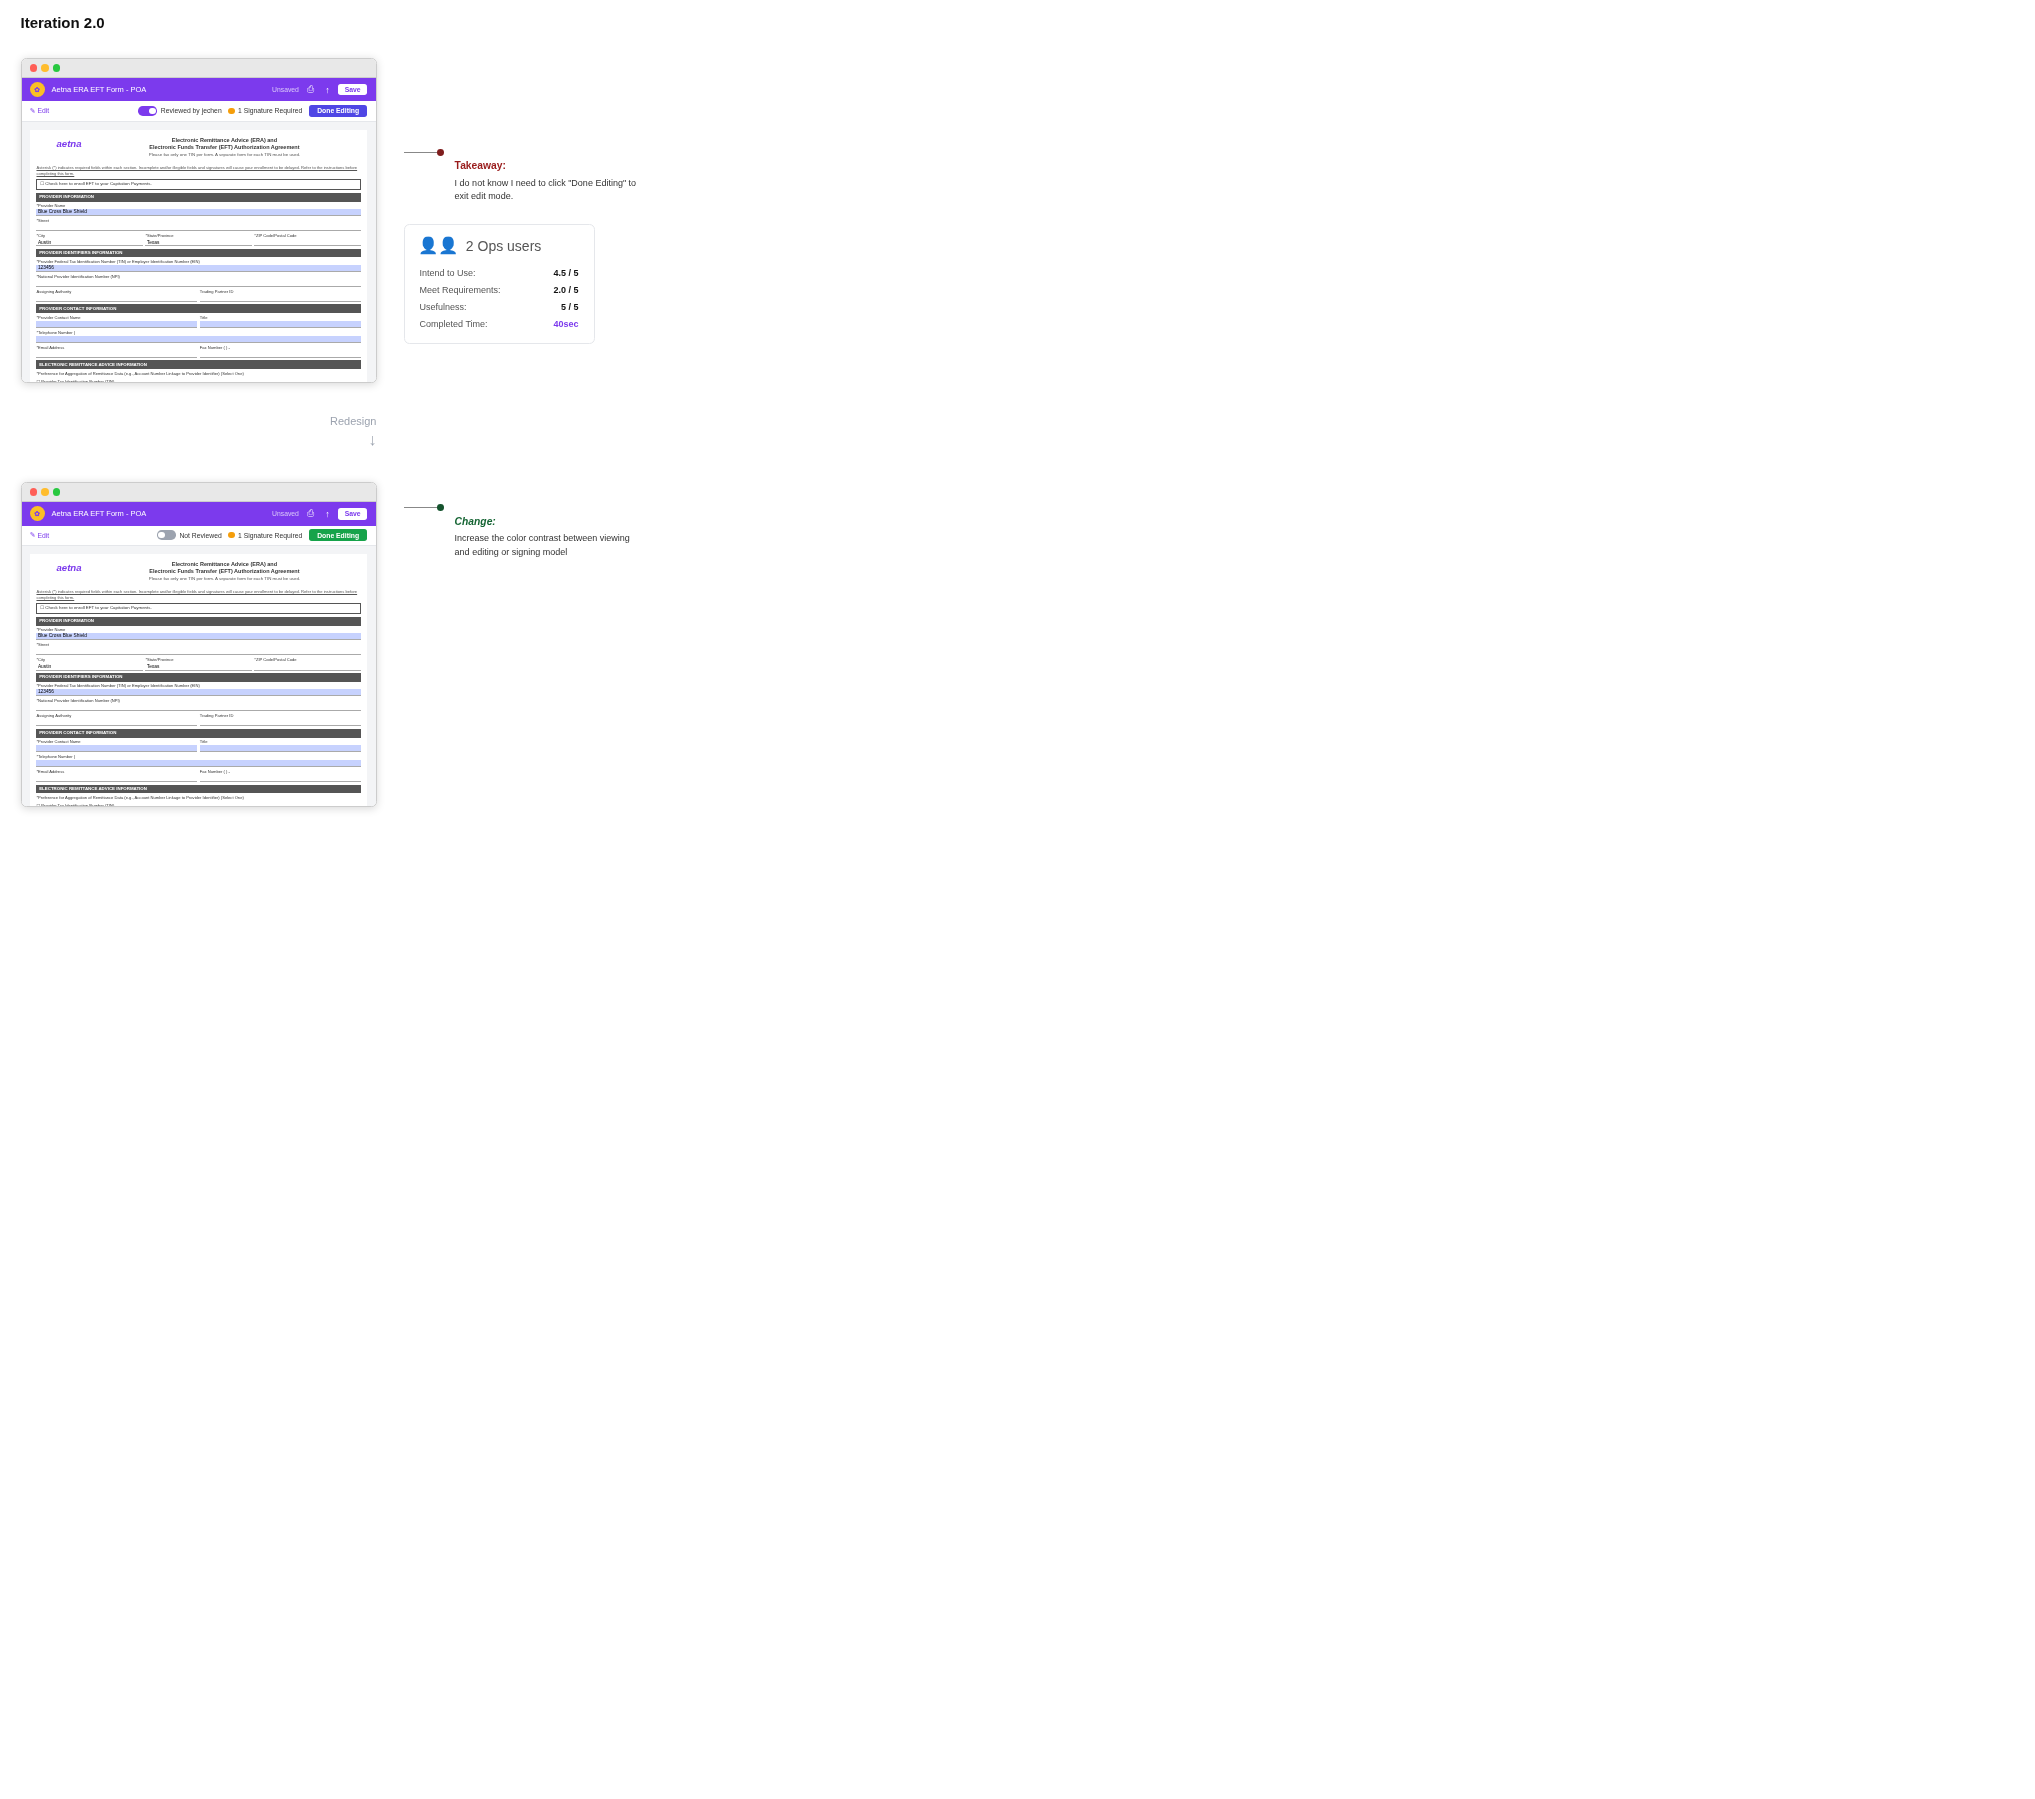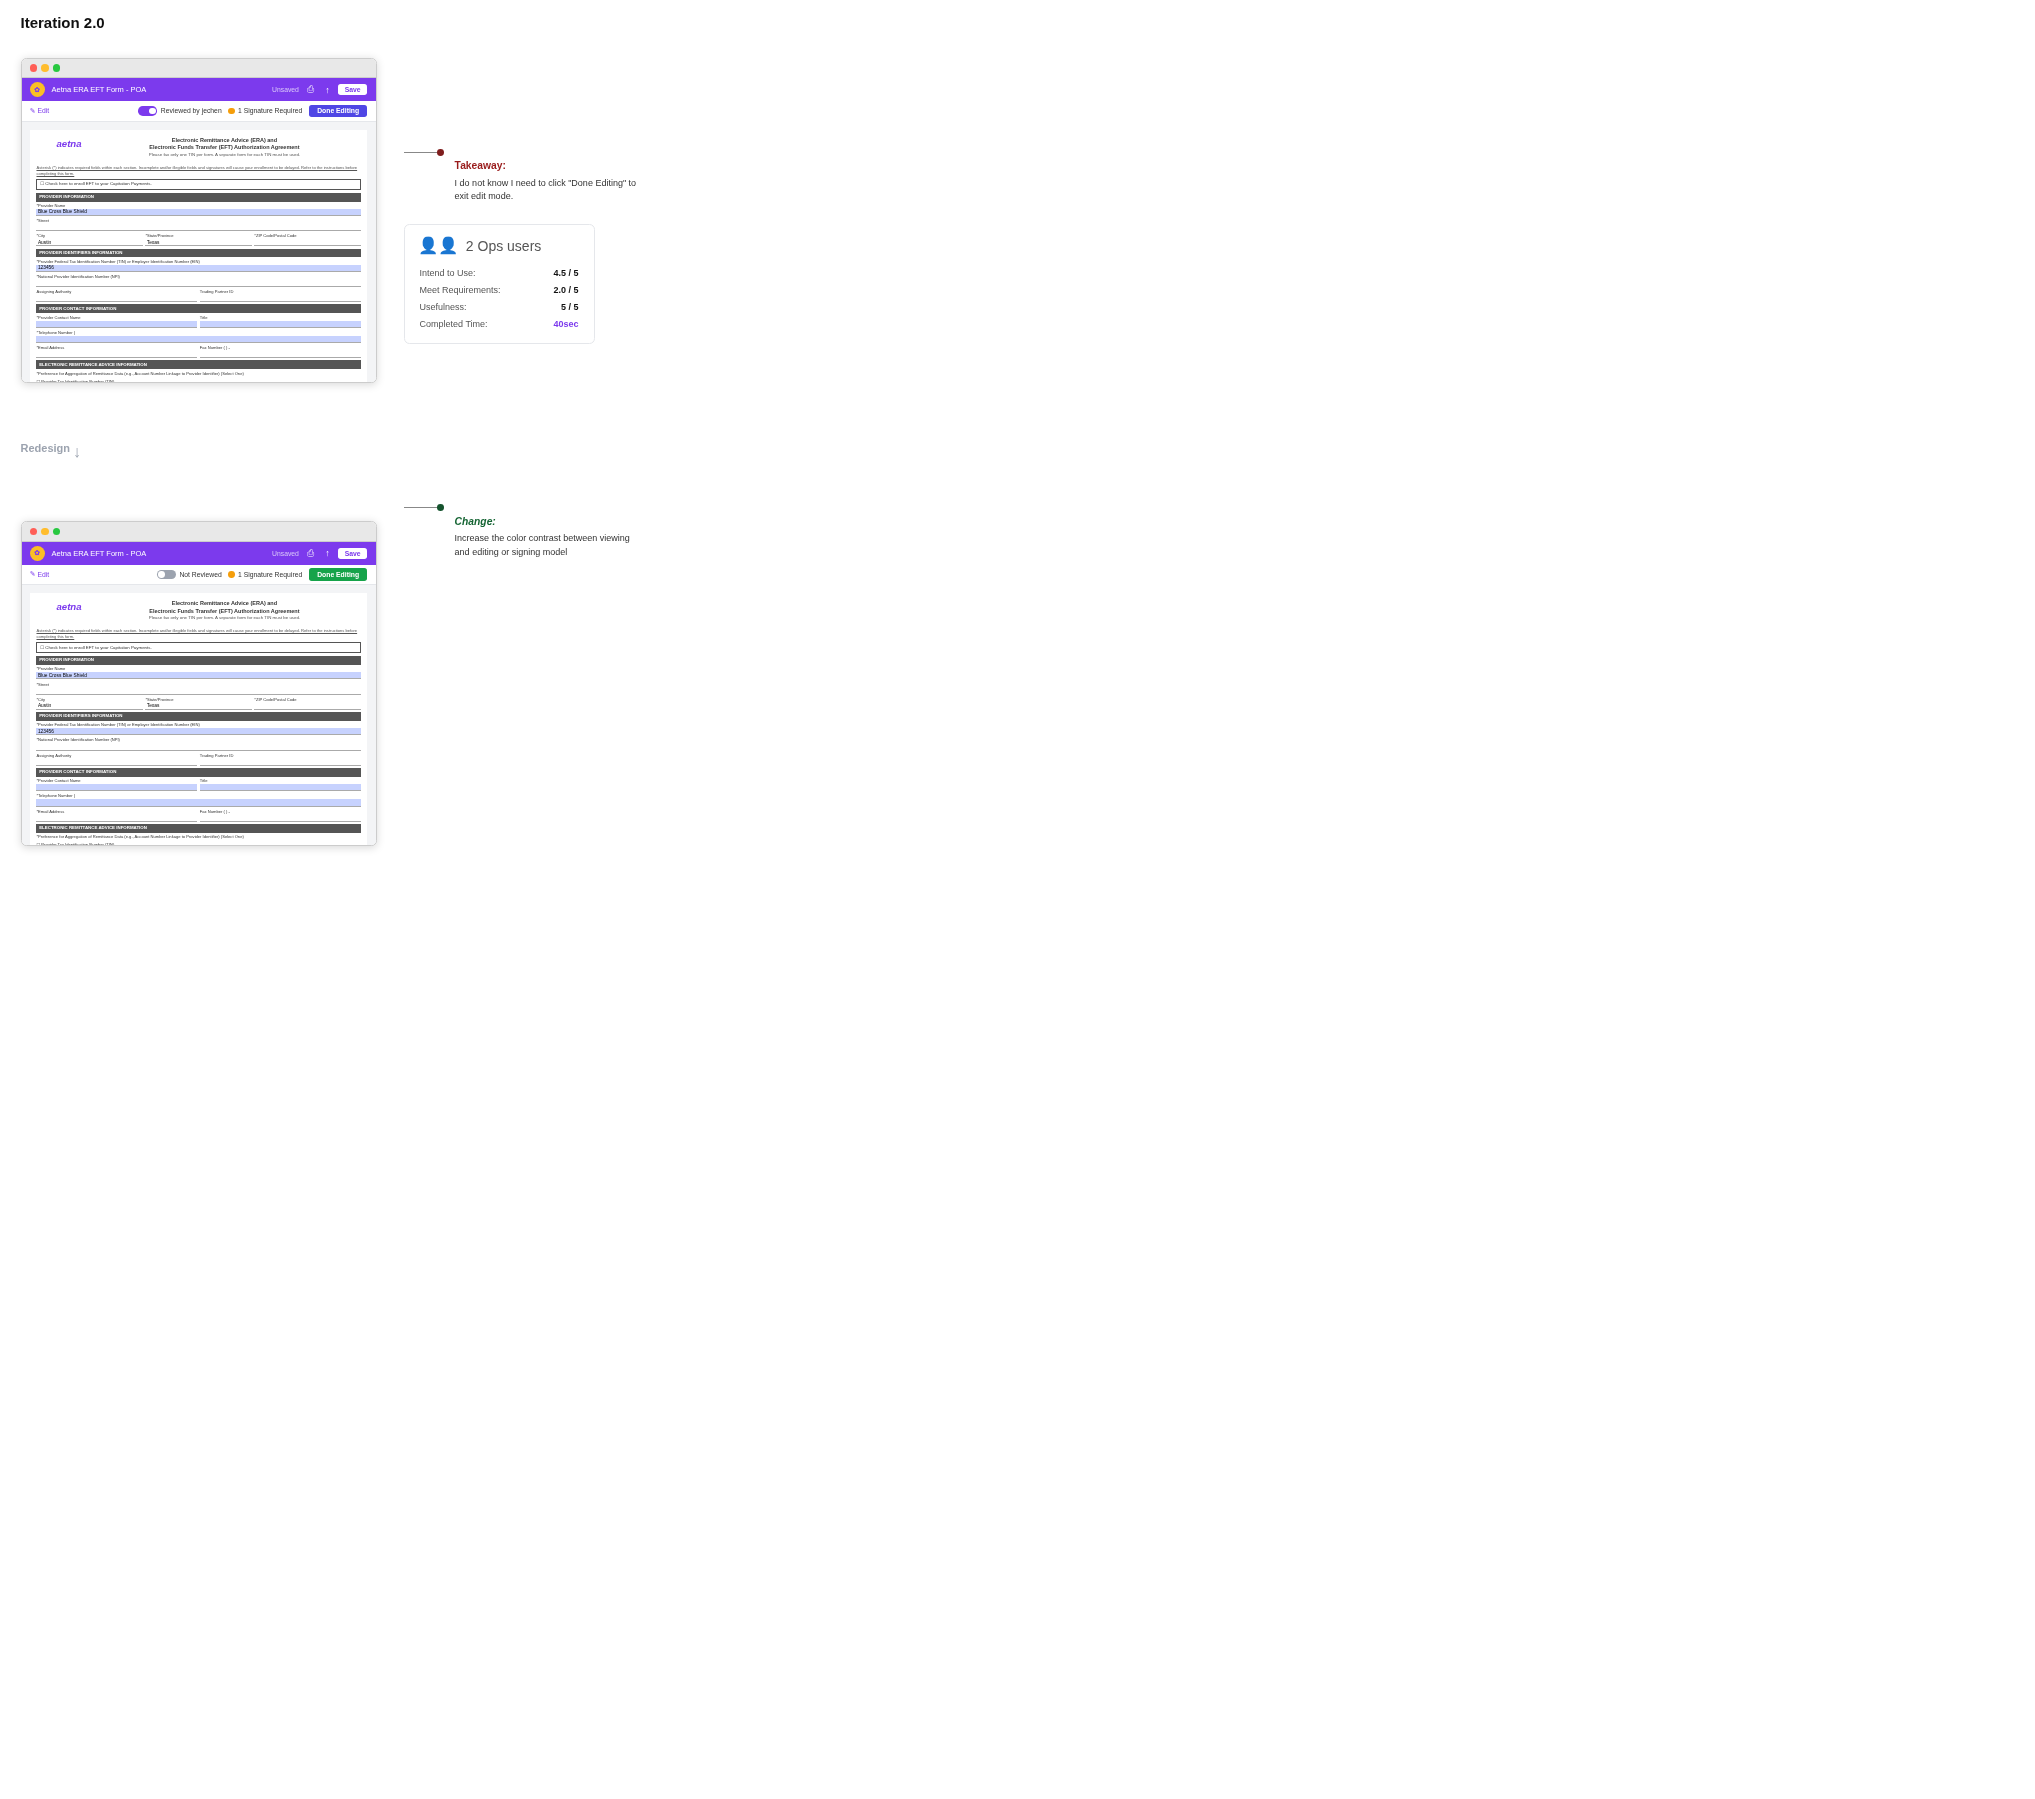--- a/index.html
+++ b/index.html
@@ -19,21 +19,21 @@
 
     .main-layout {
       display: flex;
       gap: 27px;
       align-items: flex-start;
     }
 
     .left-col {
       display: flex;
       flex-direction: column;
-      gap: 53px;
+      gap: 26px;
       flex: 0 0 auto;
     }
 
     .right-col {
       display: flex;
       flex-direction: column;
       gap: 41px;
       padding-top: 6.8px;
     }
 
@@ -311,27 +311,26 @@
       background: #c7d2fe;
     }
 
     .form-field input.white {
       background: white;
     }
 
     
     .redesign-arrow {
       display: flex;
-      flex-direction: row;
-      align-items: flex-start;
+      flex-direction: column;
+      align-items: flex-end;
       color: #9ca3af;
       font-size: 9.6px;
       gap: 2.7px;
       padding: 6.8px 0;
-      font-weight: bold;
     }
 
     .redesign-label {
       font-size: 11px;
       color: #9ca3af;
     }
 
     .arrow-down {
       font-size: 16.4px;
       color: #9ca3af;

